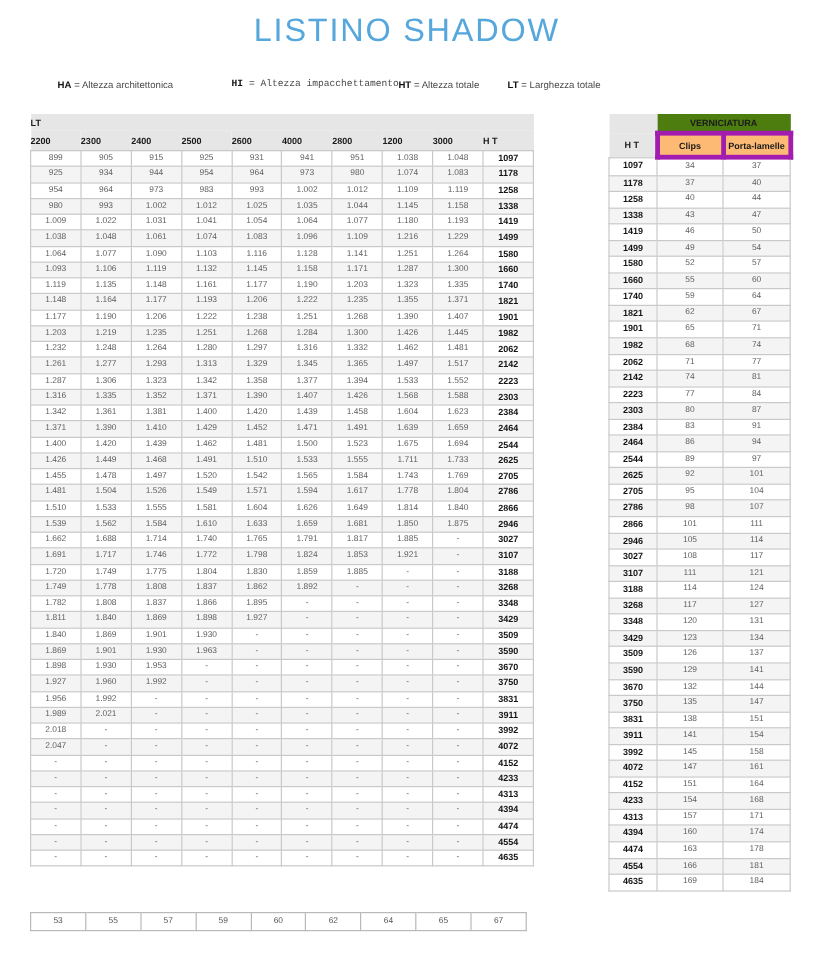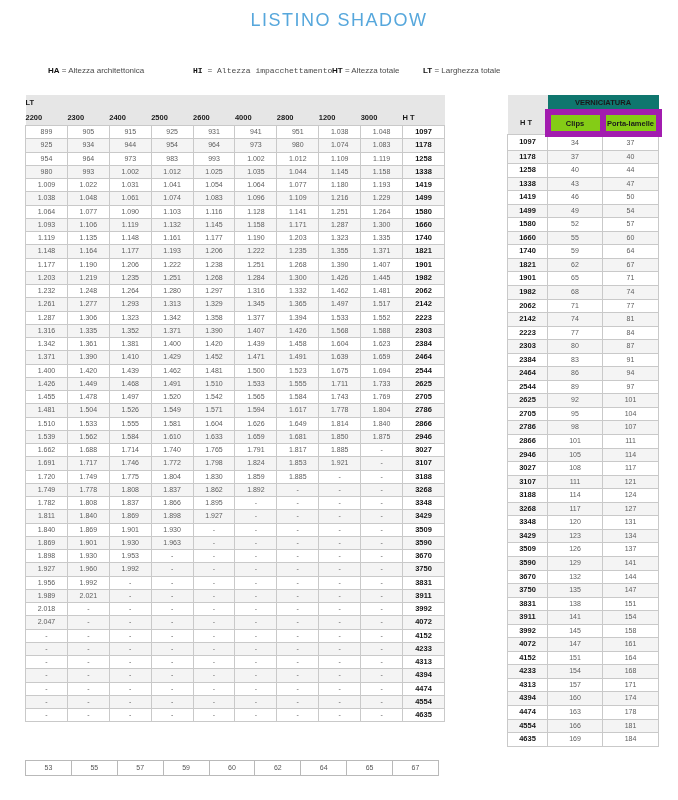--- a/index.html
+++ b/index.html
@@ -3,21 +3,21 @@
 <meta charset="utf-8">
 <style>
   html,body{margin:0;padding:0;}
   body{
     width:678px;height:800px;position:relative;background:#ffffff;
     font-family:"Liberation Sans", sans-serif;color:#444;
     -webkit-font-smoothing:antialiased;
   }
   .page-title{
     position:absolute;top:10px;left:0;width:100%;text-align:center;
-    font-size:18px;font-weight:300;letter-spacing:1.5px;color:#56a7dc;
+    font-size:27px;font-weight:300;letter-spacing:1.5px;color:#56a7dc;
   }
   
   .legend{position:absolute;top:66px;left:22px;width:640px;height:14px;font-size:8px;color:#4a4a4a;margin-left:26px;}
   .leg-item{position:absolute;top:0;white-space:nowrap;}
   .leg-item b{color:#111;font-weight:bold;}
   .li-0{left:0;}
   .li-1{left:145px;font-family:Liberation Mono, monospace;}
   .li-2{left:284px;}
   .li-3{left:375px;}
   
@@ -32,23 +32,23 @@
   }
   .price-table tbody tr:nth-child(even) td{background:#f4f4f4;}
   .price-table td.ht-cell{font-weight:bold;color:#141414;font-size:7.5px;}
   
   .vern-table{position:absolute;left:507px;top:95px;width:151px;}
   .vern-table col.c-ht{width:40px;}
   .vern-table col.c-clips{width:55px;}
   .vern-table col.c-porta{width:56px;}
   .vern-table thead th{padding:0;font-size:7.5px;color:#1a1a1a;}
   .vh-empty{background:#e6e6e6;border:none;height:14px;}
-  .vern-title{background:#0f766e;border:none;height:14px;font-weight:bold;text-align:center;}
+  .vern-title{background:#4d7c0f;border:none;height:14px;font-weight:bold;text-align:center;}
   .vh-ht{background:#e6e6e6;border:none;height:16px;font-weight:bold;text-align:center;}
-  .vh-col{background:#84cc16;border:6px solid #a21caf;height:16px;font-weight:bold;text-align:center;}
+  .vh-col{background:#fdba74;border:4px solid #a21caf;height:16px;font-weight:bold;text-align:center;}
   .vern-table tbody td{
     border:1px solid #c9c9c9;height:12.55px;line-height:12.55px;padding:0;
     text-align:center;font-size:7px;color:#5d5d5d;overflow:hidden;
   }
   .vern-table tbody tr:nth-child(even) td{background:#f4f4f4;}
   .vern-table td.vt-ht{font-weight:bold;color:#141414;font-size:7.5px;}
   
   .strip-table{position:absolute;left:25px;top:760px;width:414px;}
   .strip-table td{
     border:1px solid #b9b9b9;height:14px;line-height:14px;padding:0;

